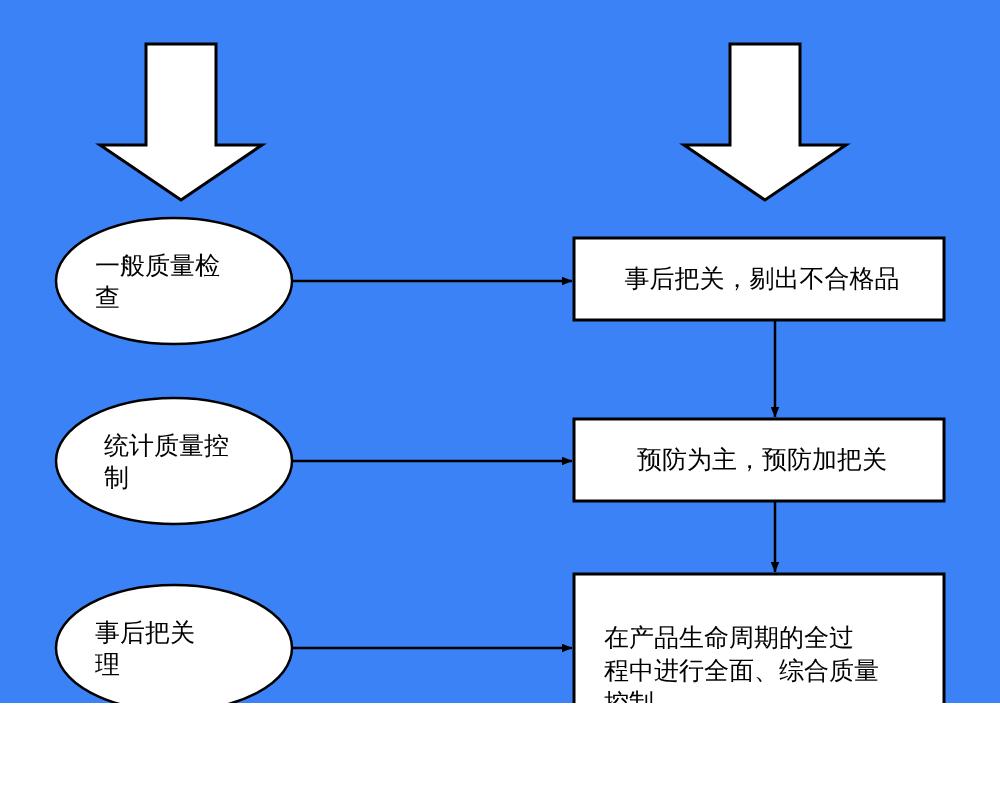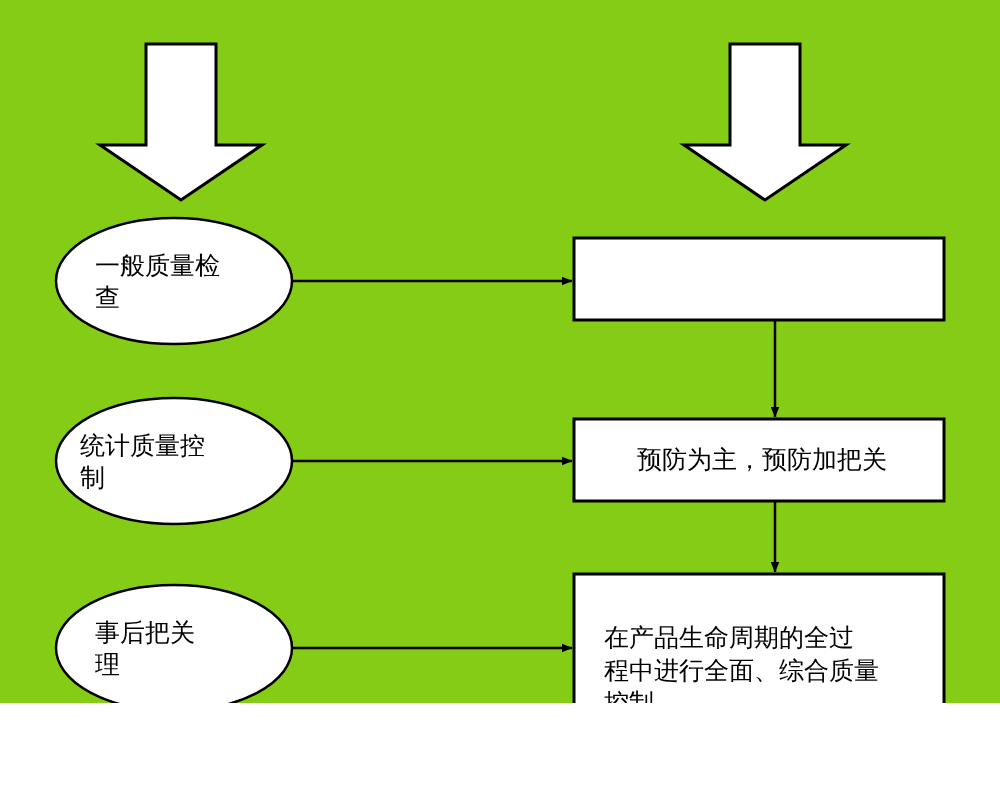--- a/index.html
+++ b/index.html
@@ -7,21 +7,21 @@
     padding: 0;
     background: #ffffff;
   }
   body {
     font-family: "Liberation Serif", "DejaVu Serif", serif;
   }
   #diagram {
     position: relative;
     width: 1000px;
     height: 703px;
-    background: #84cc16;
+    background: #3b82f6;
     overflow: hidden;
   }
   .svg-layer {
     position: absolute;
     left: 0;
     top: 0;
     width: 1000px;
     height: 791px;
   }
   .node-label {
@@ -73,26 +73,27 @@
     <line x1="293" y1="461" x2="572" y2="461" stroke="#000000" stroke-width="2.5" marker-end="url(#arrowhead)"></line>
     <line x1="293" y1="648" x2="572" y2="648" stroke="#000000" stroke-width="2.5" marker-end="url(#arrowhead)"></line>
 
     <line x1="775" y1="321" x2="775" y2="417" stroke="#000000" stroke-width="2.5" marker-end="url(#arrowhead)"></line>
     <line x1="775" y1="502" x2="775" y2="572" stroke="#000000" stroke-width="2.5" marker-end="url(#arrowhead)"></line>
   </svg>
 
   <div class="node-label ellipse-label" style="left:95px; top:243px; width:175px; height:78px;">一般质量检
 查</div>
 
-  <div class="node-label ellipse-label" style="left:80px; top:423px; width:175px; height:78px;">统计质量控
+  <div class="node-label ellipse-label" style="left:104px; top:423px; width:175px; height:78px;">统计质量控
 制</div>
 
   <div class="node-label ellipse-label" style="left:95px; top:610px; width:175px; height:78px;">事后把关
 理</div>
 
+  <div class="node-label box-label" style="left:604px; top:238px; width:316px; height:82px; justify-content:center;">事后把关，剔出不合格品</div>
 
   <div class="node-label box-label" style="left:604px; top:419px; width:316px; height:82px; justify-content:center;">预防为主，预防加把关</div>
 
   <div class="node-label box-label" style="left:604px; top:622px; width:330px; height:140px; align-items:flex-start;">在产品生命周期的全过
 程中进行全面、综合质量
 控制</div>
 
 </div>
 
 </body></html>

